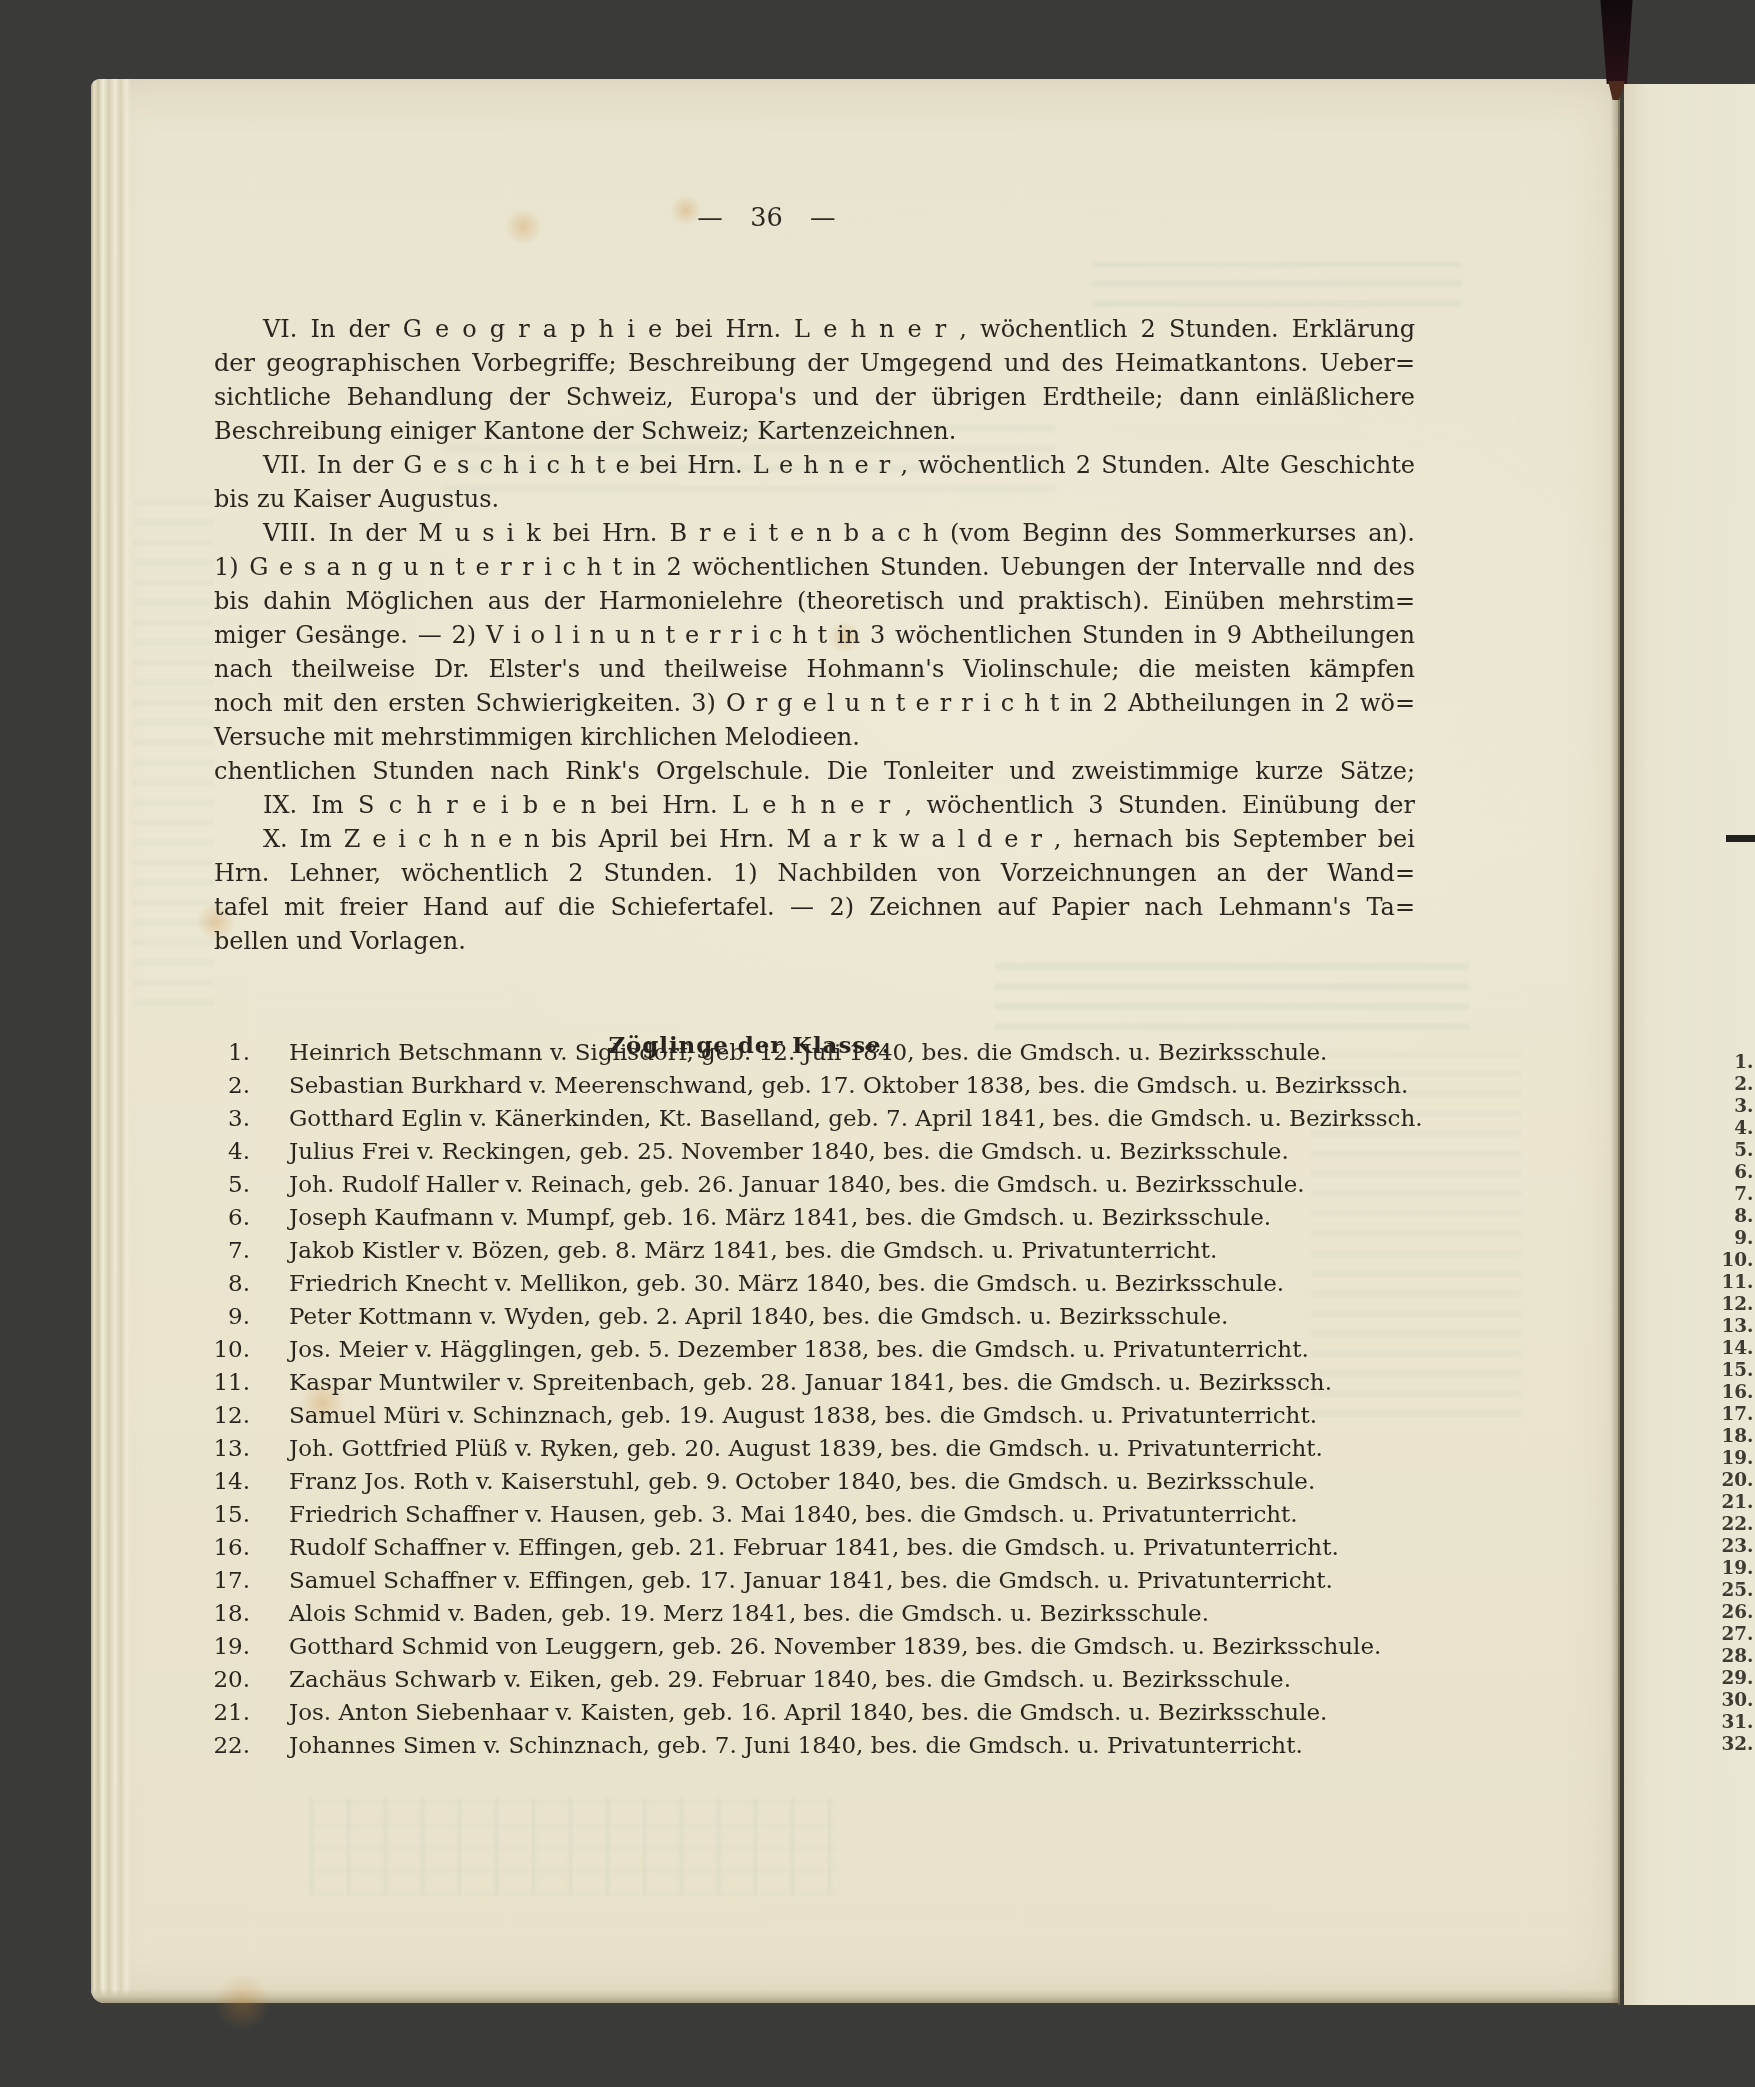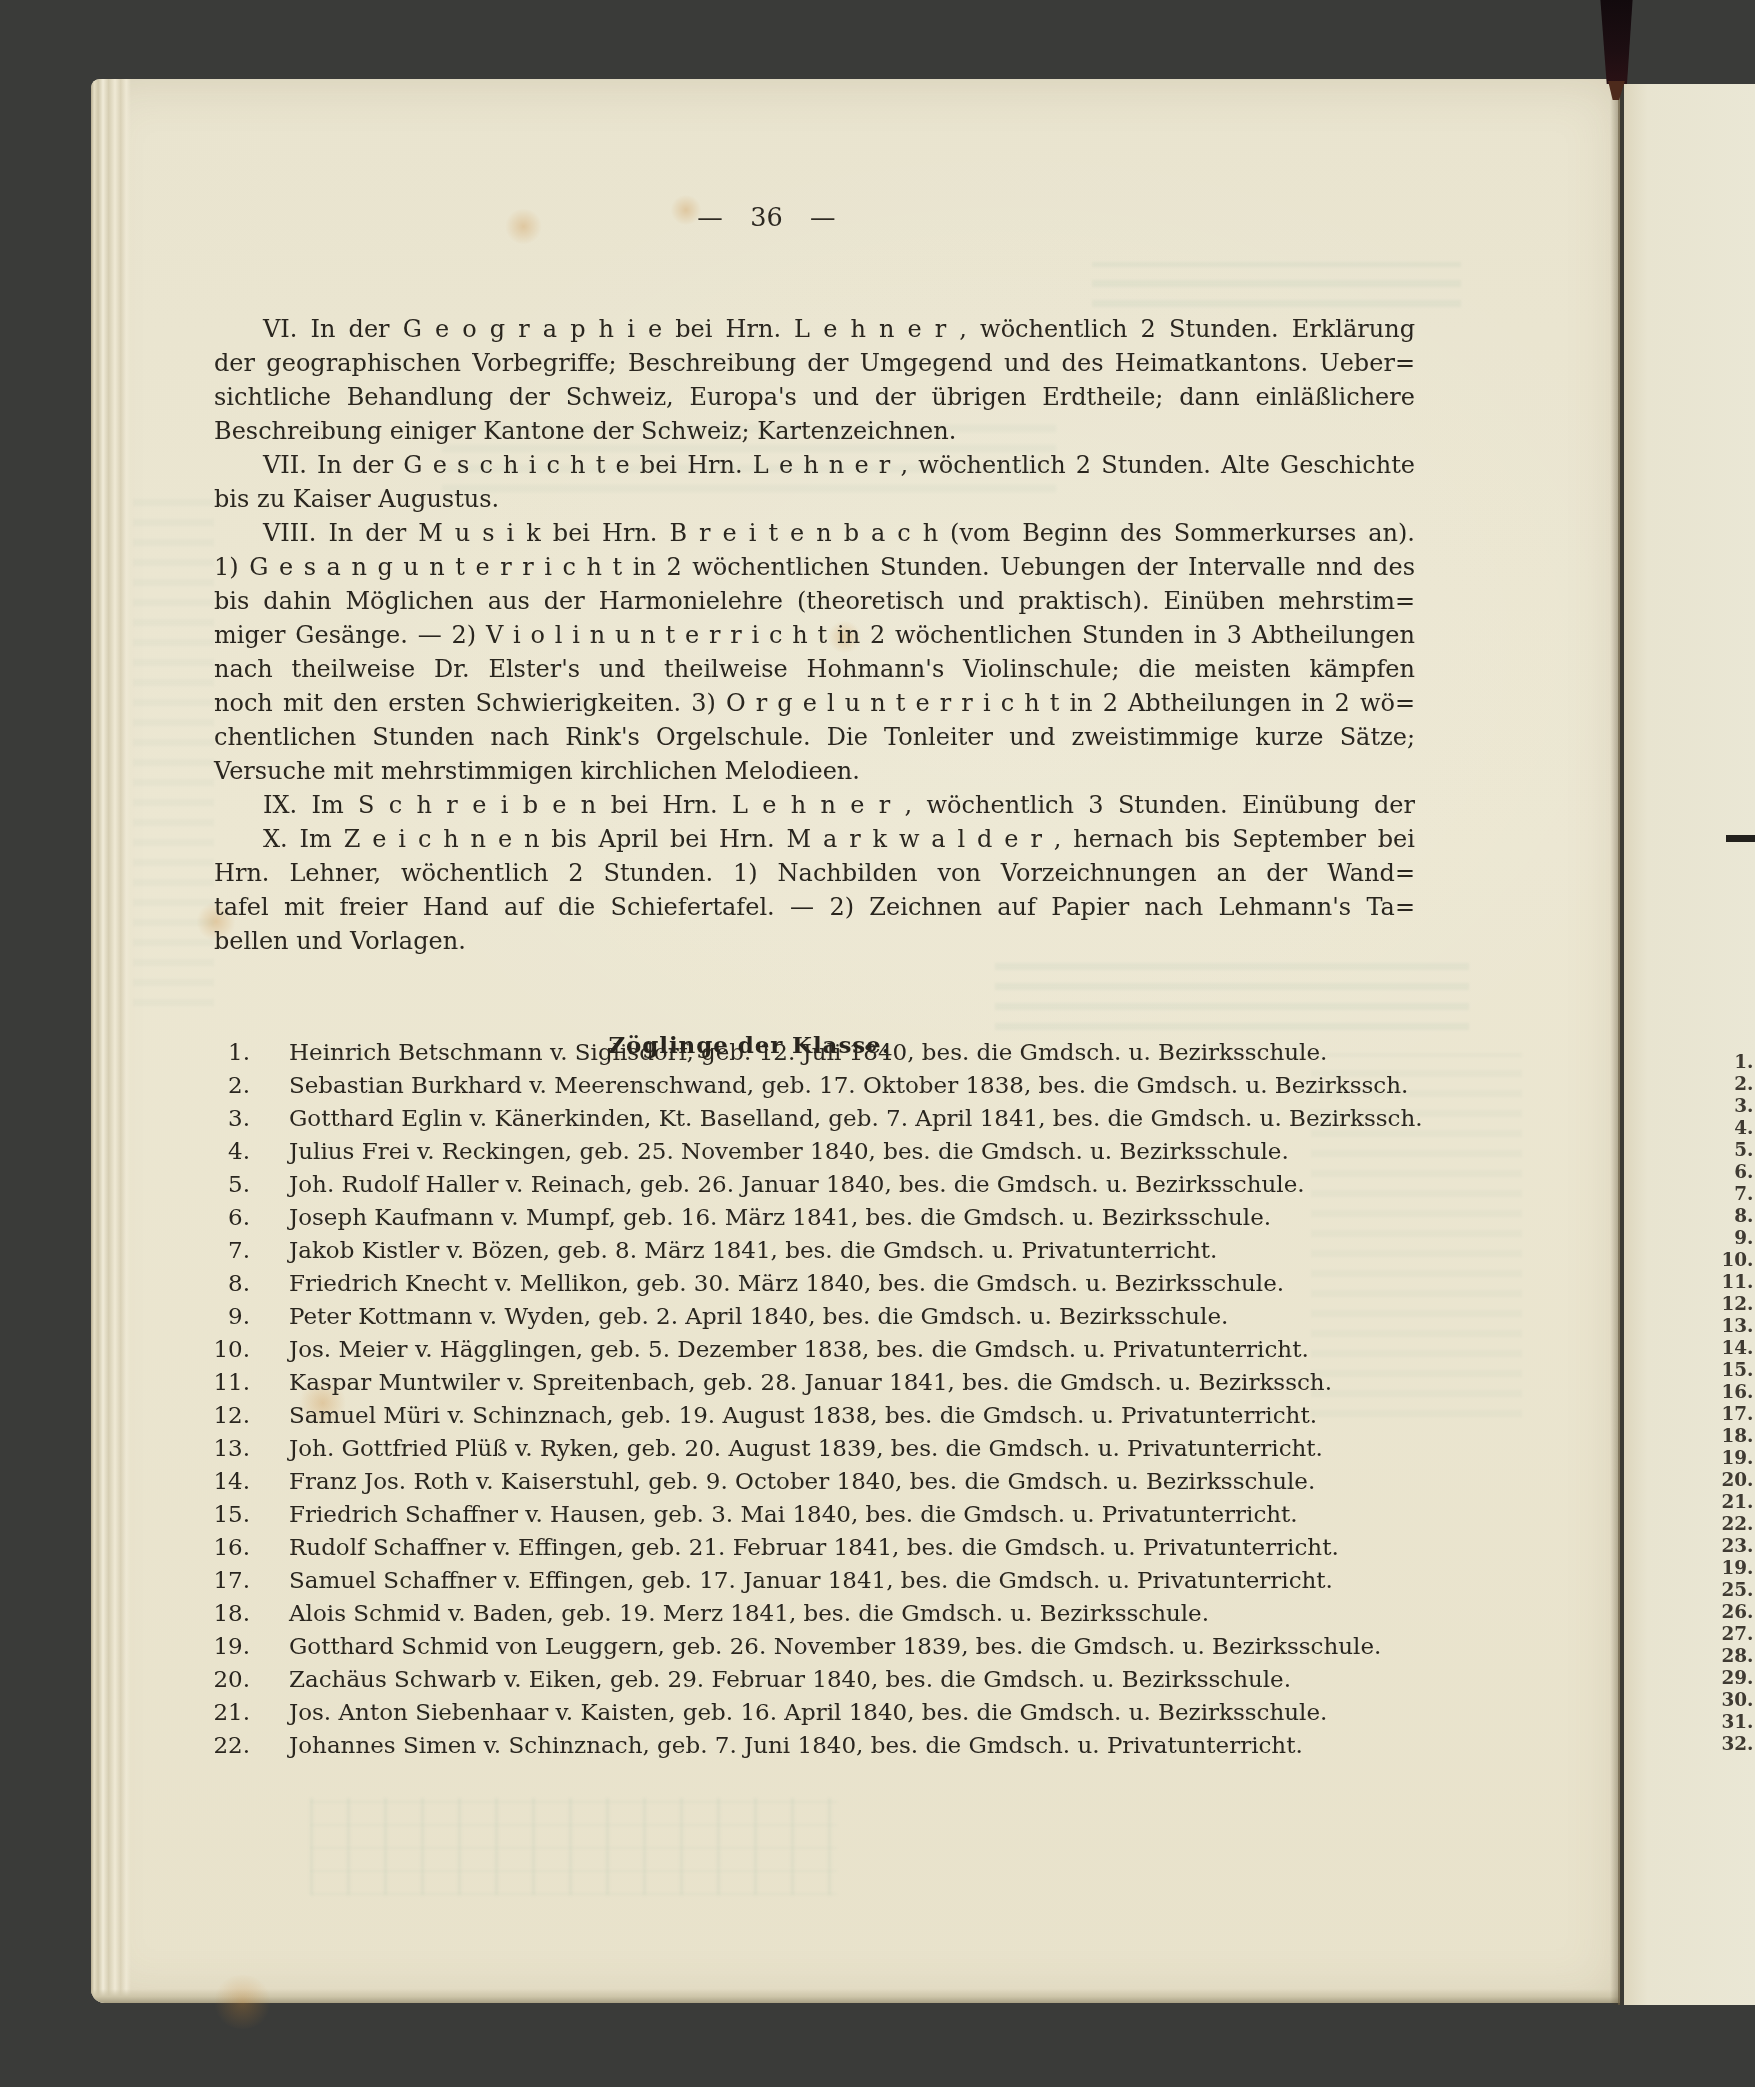--- a/index.html
+++ b/index.html
@@ -96,25 +96,25 @@
     <div class="body-text">
       <div class="bl ind just">VI. In der G e o g r a p h i e  bei Hrn. L e h n e r ,  wöchentlich 2 Stunden.  Erklärung</div>
       <div class="bl just">der geographischen Vorbegriffe; Beschreibung der Umgegend und des Heimatkantons.  Ueber=</div>
       <div class="bl just">sichtliche Behandlung der Schweiz, Europa's und der übrigen Erdtheile; dann einläßlichere</div>
       <div class="bl">Beschreibung einiger Kantone der Schweiz; Kartenzeichnen.</div>
       <div class="bl ind just">VII. In der G e s c h i c h t e  bei Hrn. L e h n e r ,  wöchentlich 2 Stunden.  Alte Geschichte</div>
       <div class="bl">bis zu Kaiser Augustus.</div>
       <div class="bl ind just">VIII. In der M u s i k  bei Hrn. B r e i t e n b a c h  (vom Beginn des Sommerkurses an).</div>
       <div class="bl just">1) G e s a n g u n t e r r i c h t  in 2 wöchentlichen Stunden.  Uebungen der Intervalle nnd des</div>
       <div class="bl just">bis dahin Möglichen aus der Harmonielehre (theoretisch und praktisch).  Einüben mehrstim=</div>
-      <div class="bl just">miger Gesänge. — 2) V i o l i n u n t e r r i c h t  in 2 wöchentlichen Stunden in 3 Abtheilungen</div>
+      <div class="bl just">miger Gesänge. — 2) V i o l i n u n t e r r i c h t  in 3 wöchentlichen Stunden in 9 Abtheilungen</div>
       <div class="bl just">nach theilweise Dr. Elster's und theilweise Hohmann's Violinschule; die meisten kämpfen</div>
       <div class="bl just">noch mit den ersten Schwierigkeiten.  3) O r g e l u n t e r r i c h t  in 2 Abtheilungen in 2 wö=</div>
+      <div class="bl">Versuche mit mehrstimmigen kirchlichen Melodieen.</div>
       <div class="bl just">chentlichen Stunden nach Rink's Orgelschule.  Die Tonleiter und zweistimmige kurze Sätze;</div>
-      <div class="bl">Versuche mit mehrstimmigen kirchlichen Melodieen.</div>
       <div class="bl ind just">IX. Im S c h r e i b e n  bei Hrn. L e h n e r ,  wöchentlich 3 Stunden.  Einübung der</div>
       <div class="bl ind just">X. Im Z e i c h n e n  bis April bei Hrn. M a r k w a l d e r ,  hernach bis September bei</div>
       <div class="bl just">Hrn. Lehner, wöchentlich 2 Stunden.  1) Nachbilden von Vorzeichnungen an der Wand=</div>
       <div class="bl just">tafel mit freier Hand auf die Schiefertafel. — 2) Zeichnen auf Papier nach Lehmann's Ta=</div>
       <div class="bl">bellen und Vorlagen.</div>
     </div>
 
     <div class="section-heading">Zöglinge der Klasse.</div>
 
     <div class="student-list">

